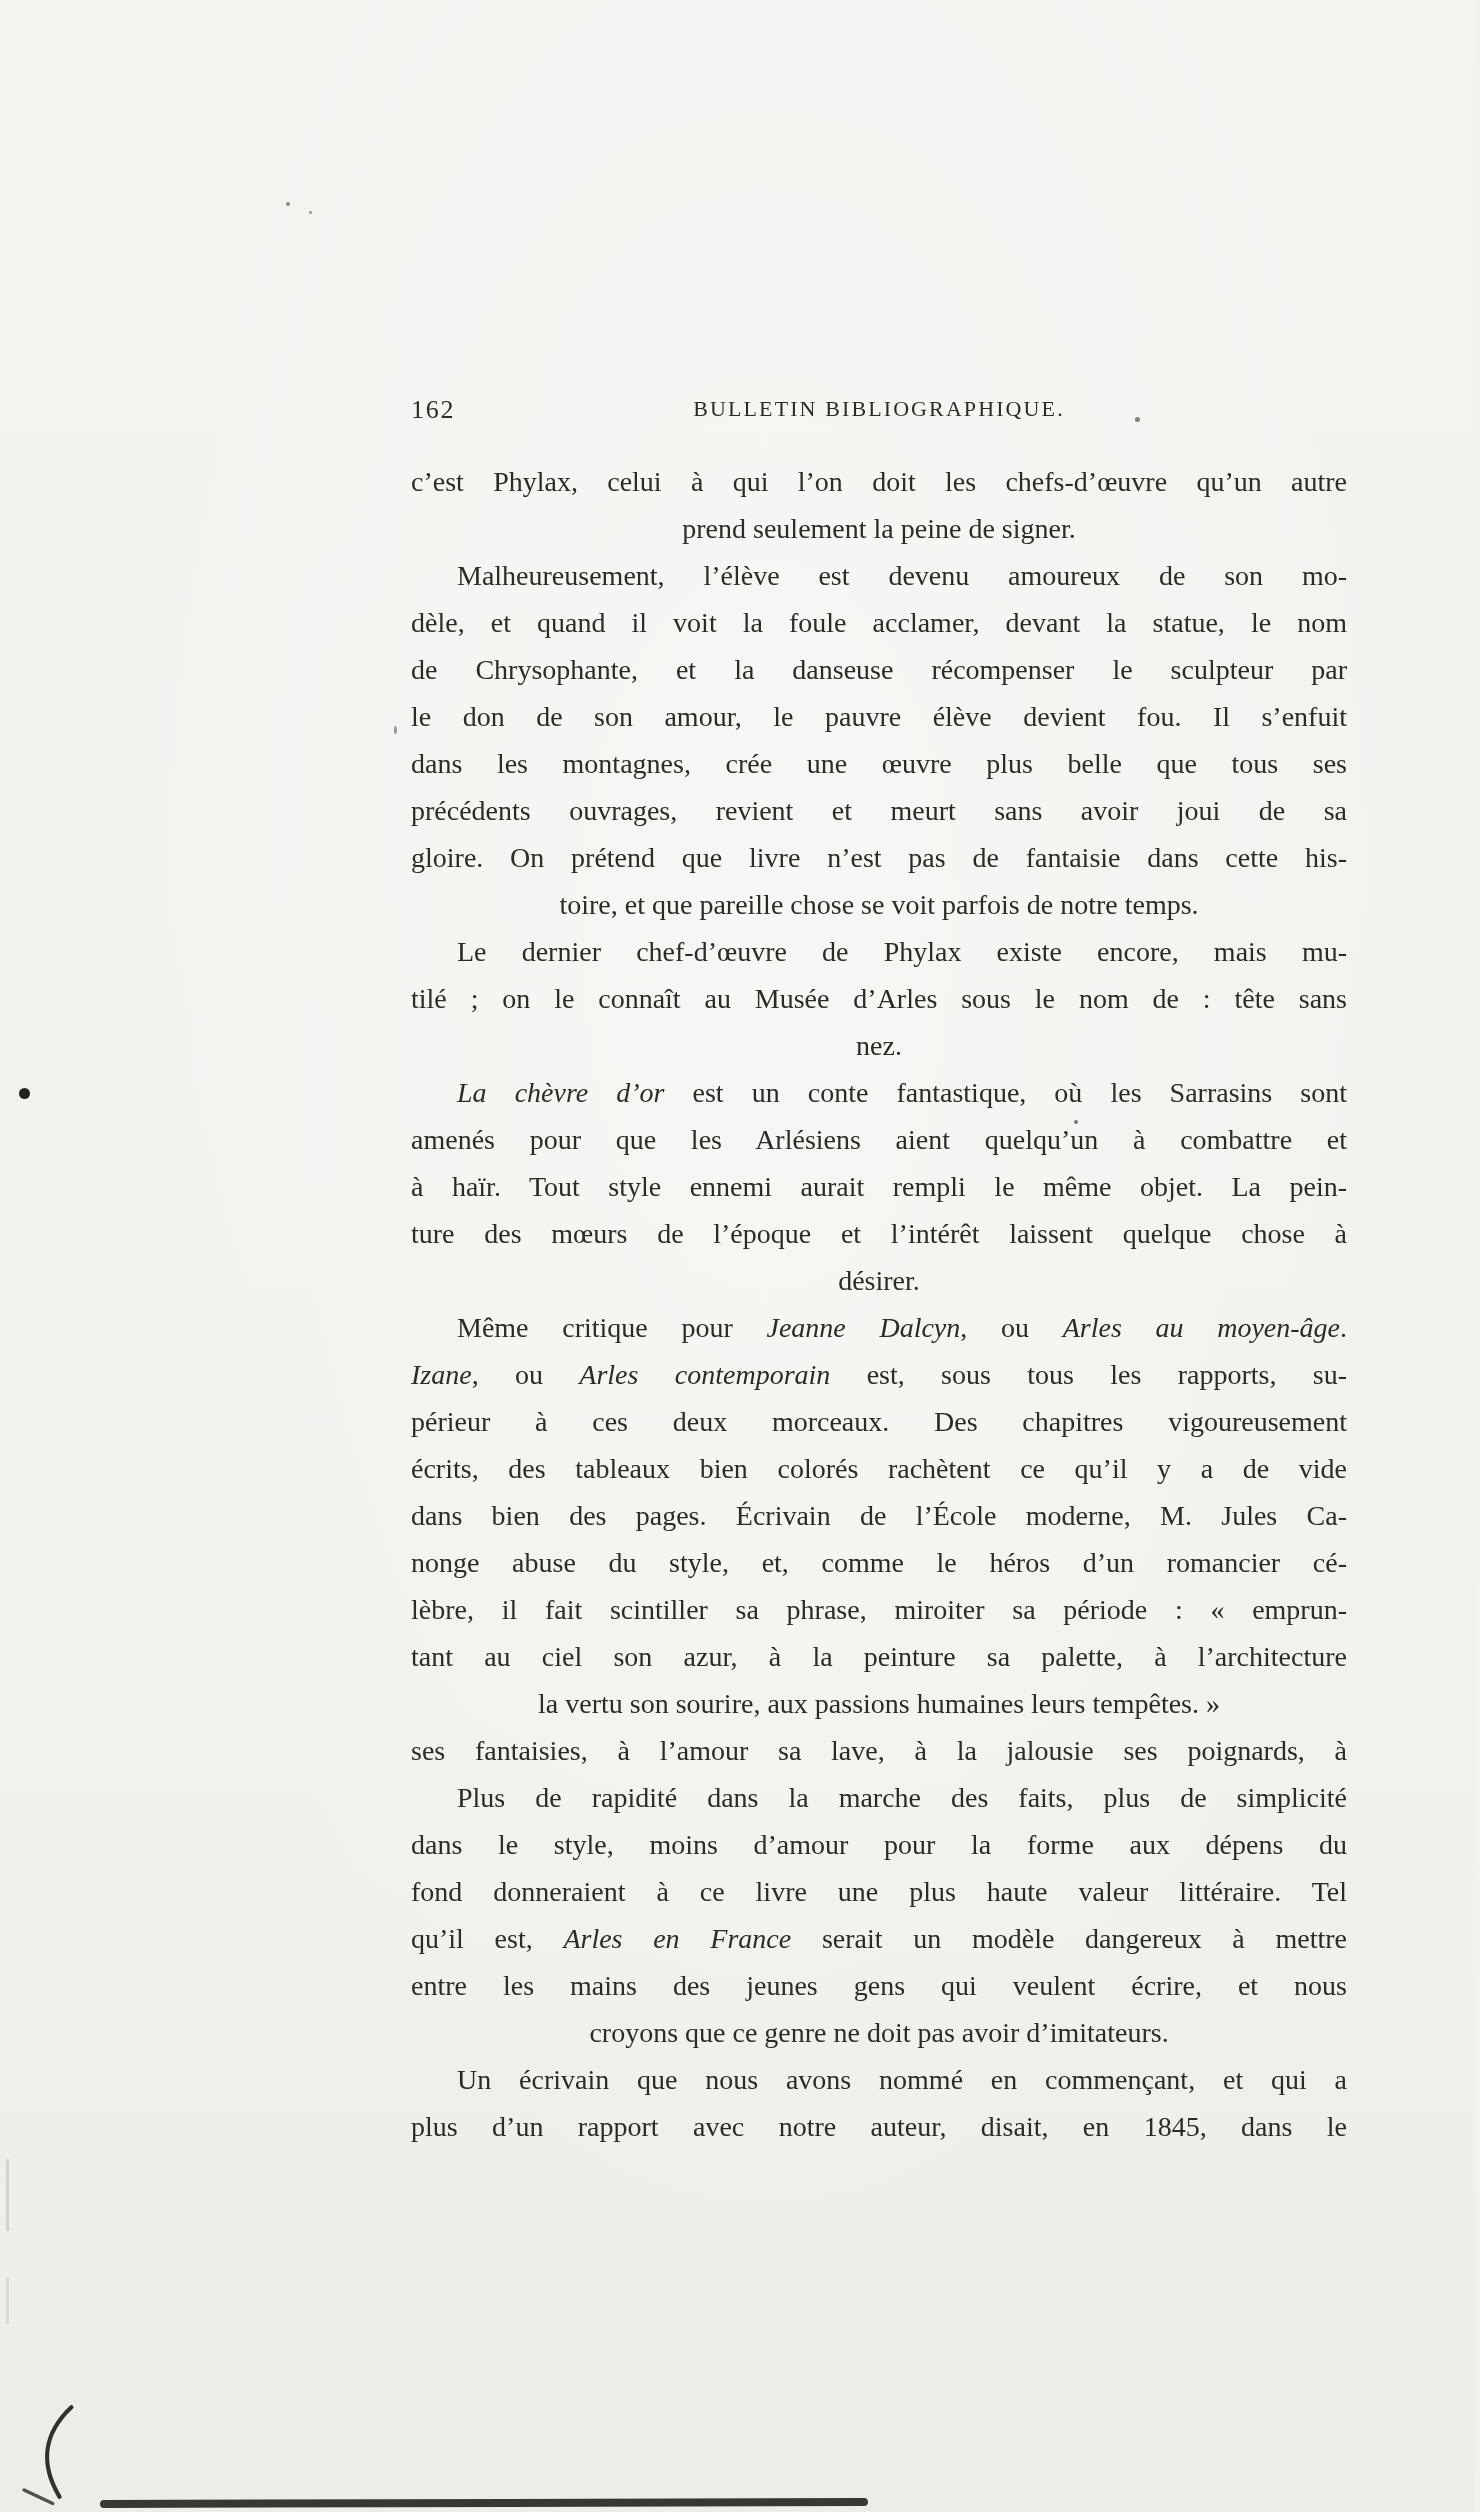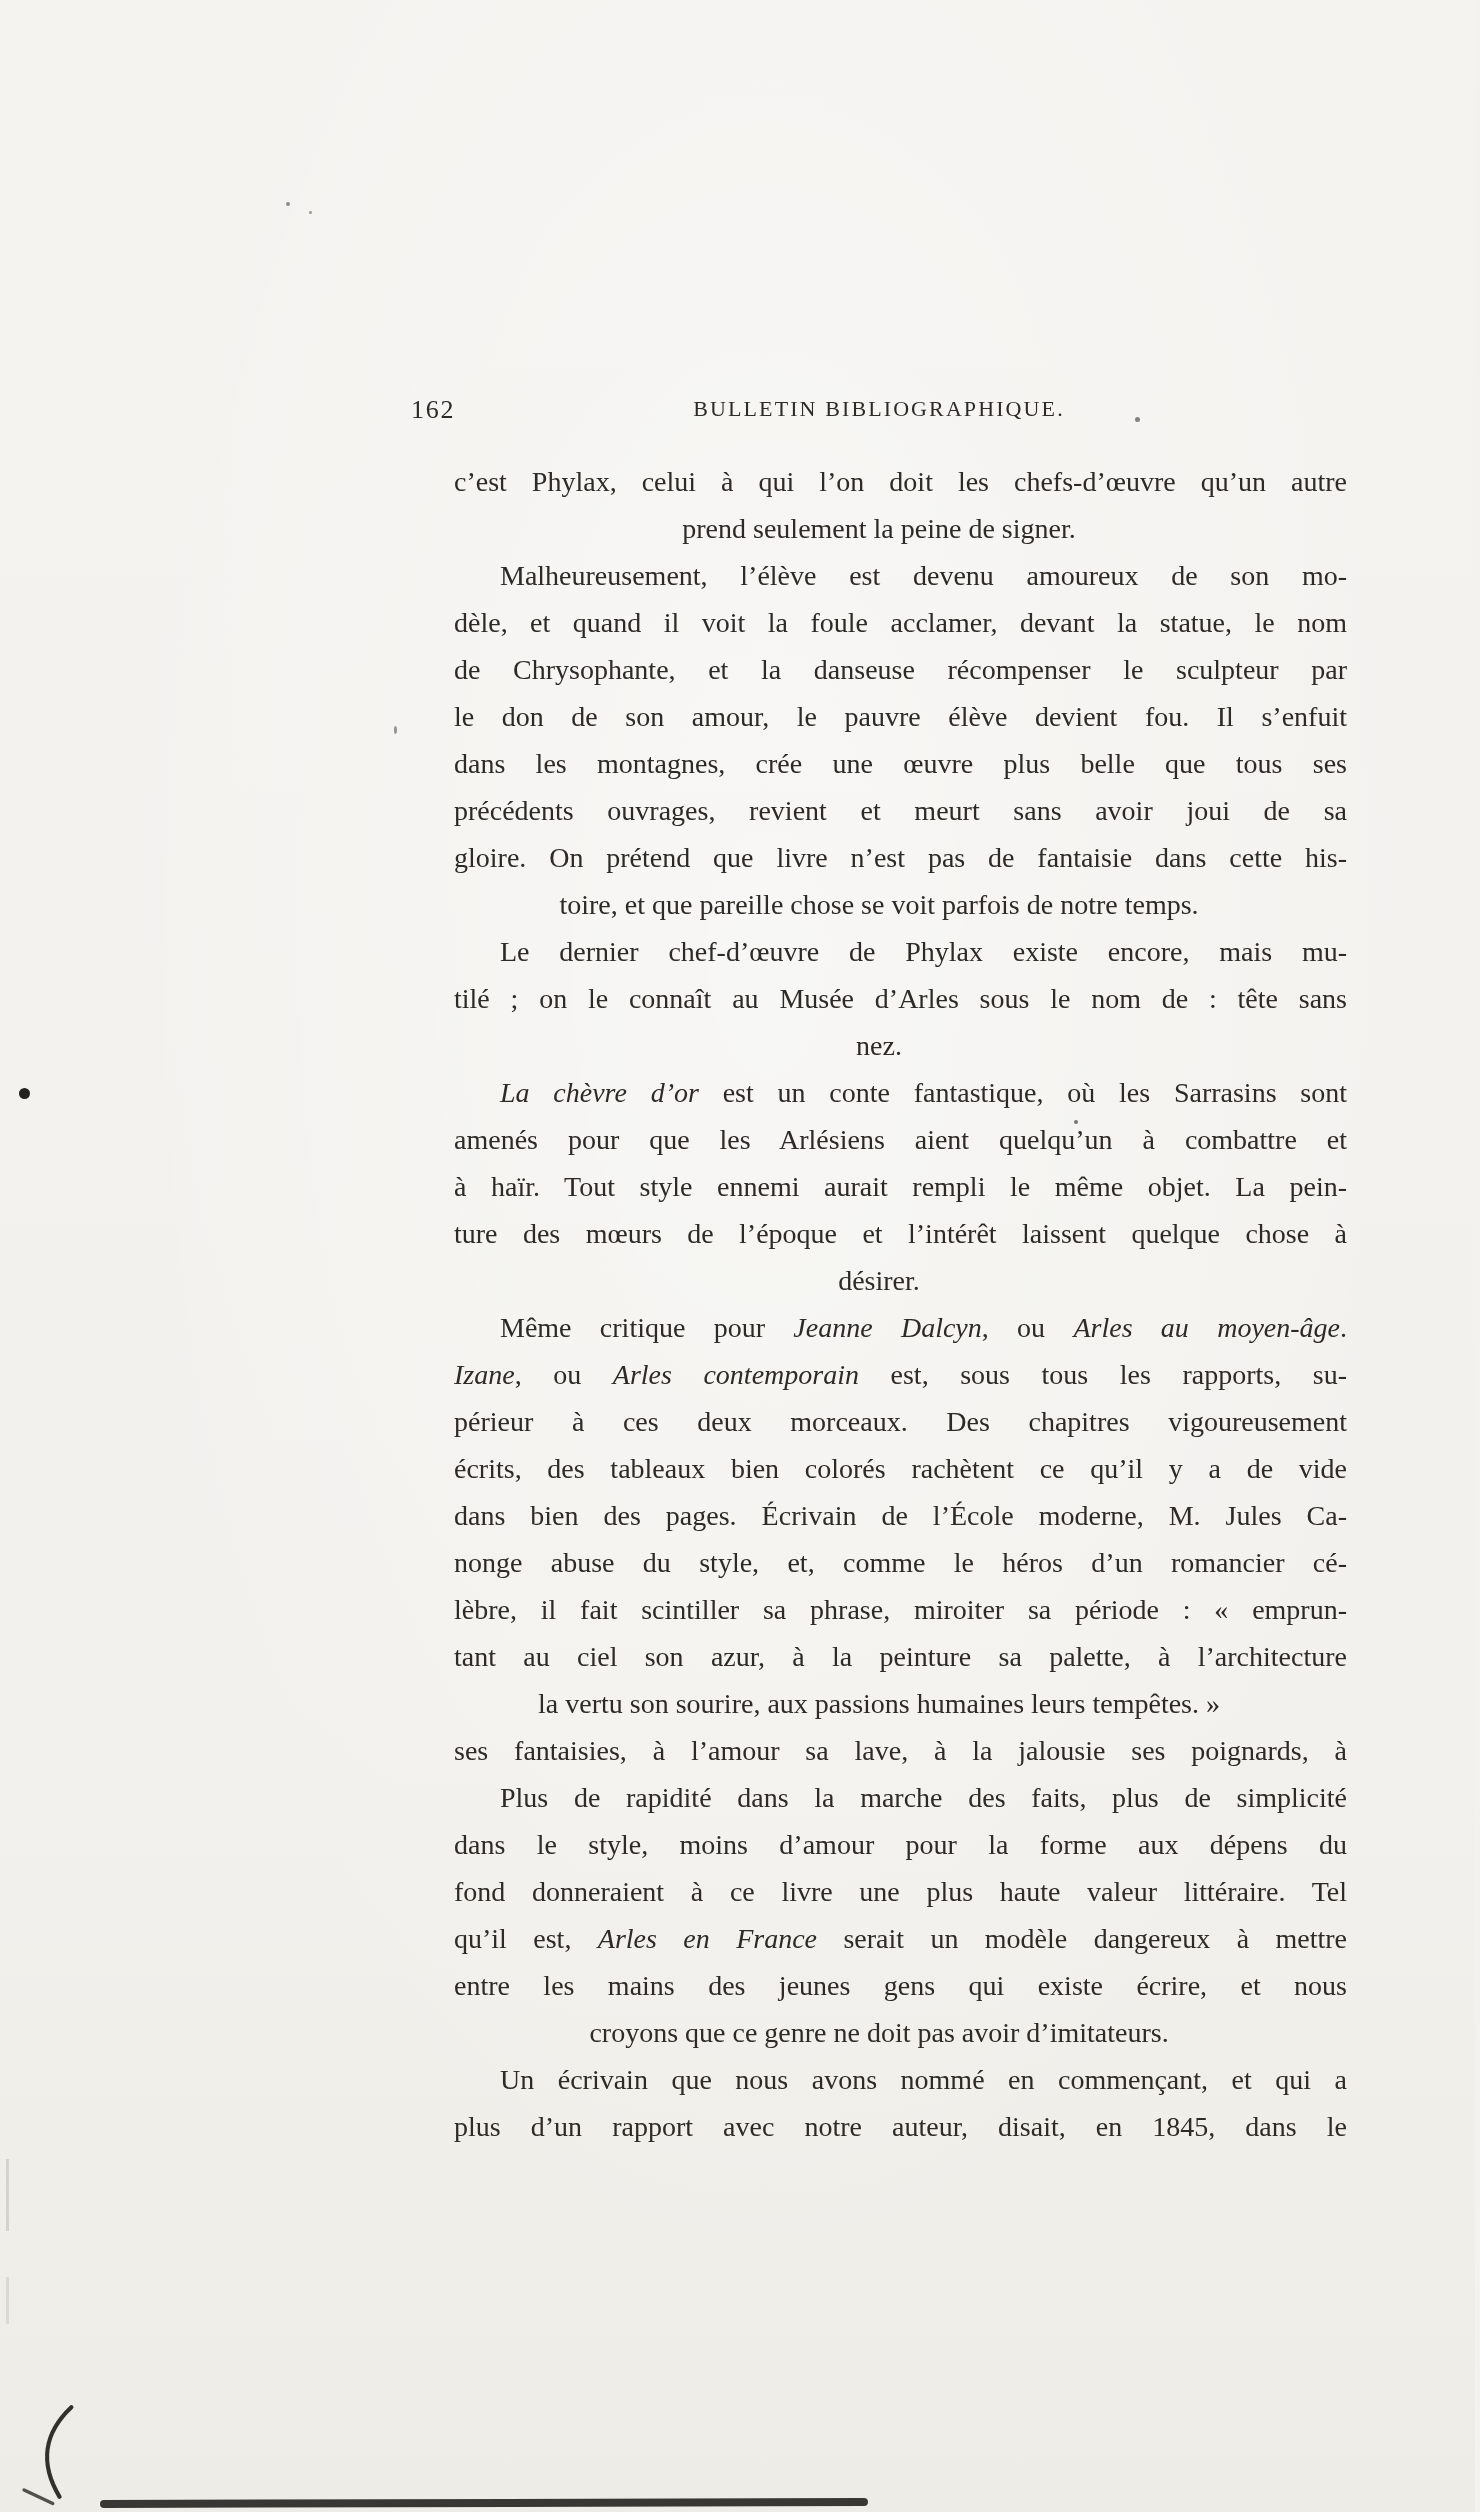--- a/index.html
+++ b/index.html
@@ -30,21 +30,21 @@
     text-align: center;
     font-size: 22px; font-weight: 400; letter-spacing: 2.1px;
   }
   .text-block {
     position: absolute; left: 411px; top: 458px;
     width: 936px;
     font-size: 28px; line-height: 47px;
   }
   .paragraph { margin: 0; }
   .line { text-align: center; }
-  .line.just { text-align: justify; text-align-last: justify; margin-left: 43px; }
+  .line.just { text-align: justify; text-align-last: justify; }
   .line.indent { text-indent: 46px; }
   .it { font-style: italic; }
 
   
   .speck { position: absolute; background: #23221e; border-radius: 50%; }
   .speck.s-margin-dot   { left: 18.7px;   top: 1088px; width: 11px; height: 11px; }
   .speck.s-header-right { left: 1135px; top: 417px;  width: 5.1px;  height: 5.1px;  opacity: .55; }
   .speck.s-top-left-a   { left: 286px;  top: 202px;  width: 4.2px;  height: 4.2px;  opacity: .5; }
   .speck.s-top-left-b   { left: 309px;  top: 211px;  width: 2.5px;  height: 2.5px;  opacity: .4; }
   .speck.s-over-meme    { left: 1074px; top: 1120px; width: 4.2px;  height: 4.2px;  opacity: .6; }
@@ -109,21 +109,21 @@
         <div class="line just"><span>lèbre, il fait scintiller sa phrase, miroiter sa période : « emprun-</span></div>
         <div class="line just"><span>tant au ciel son azur, à la peinture sa palette, à l’architecture</span></div>
         <div class="line"><span>la vertu son sourire, aux passions humaines leurs tempêtes. »</span></div>
         <div class="line just"><span>ses fantaisies, à l’amour sa lave, à la jalousie ses poignards, à</span></div>
       </div>
       <div class="paragraph">
         <div class="line indent just"><span>Plus de rapidité dans la marche des faits, plus de simplicité</span></div>
         <div class="line just"><span>dans le style, moins d’amour pour la forme aux dépens du</span></div>
         <div class="line just"><span>fond donneraient à ce livre une plus haute valeur littéraire. Tel</span></div>
         <div class="line just"><span>qu’il est, </span><span class="it">Arles en France</span><span> serait un modèle dangereux à mettre</span></div>
-        <div class="line just"><span>entre les mains des jeunes gens qui existe écrire, et nous</span></div>
+        <div class="line just"><span>entre les mains des jeunes gens qui veulent écrire, et nous</span></div>
         <div class="line"><span>croyons que ce genre ne doit pas avoir d’imitateurs.</span></div>
       </div>
       <div class="paragraph">
         <div class="line indent just"><span>Un écrivain que nous avons nommé en commençant, et qui a</span></div>
         <div class="line just"><span>plus d’un rapport avec notre auteur, disait, en 1845, dans le</span></div>
       </div>
     </div>
 
   <div class="speck s-top-left-a"></div>
   <div class="speck s-top-left-b"></div>

